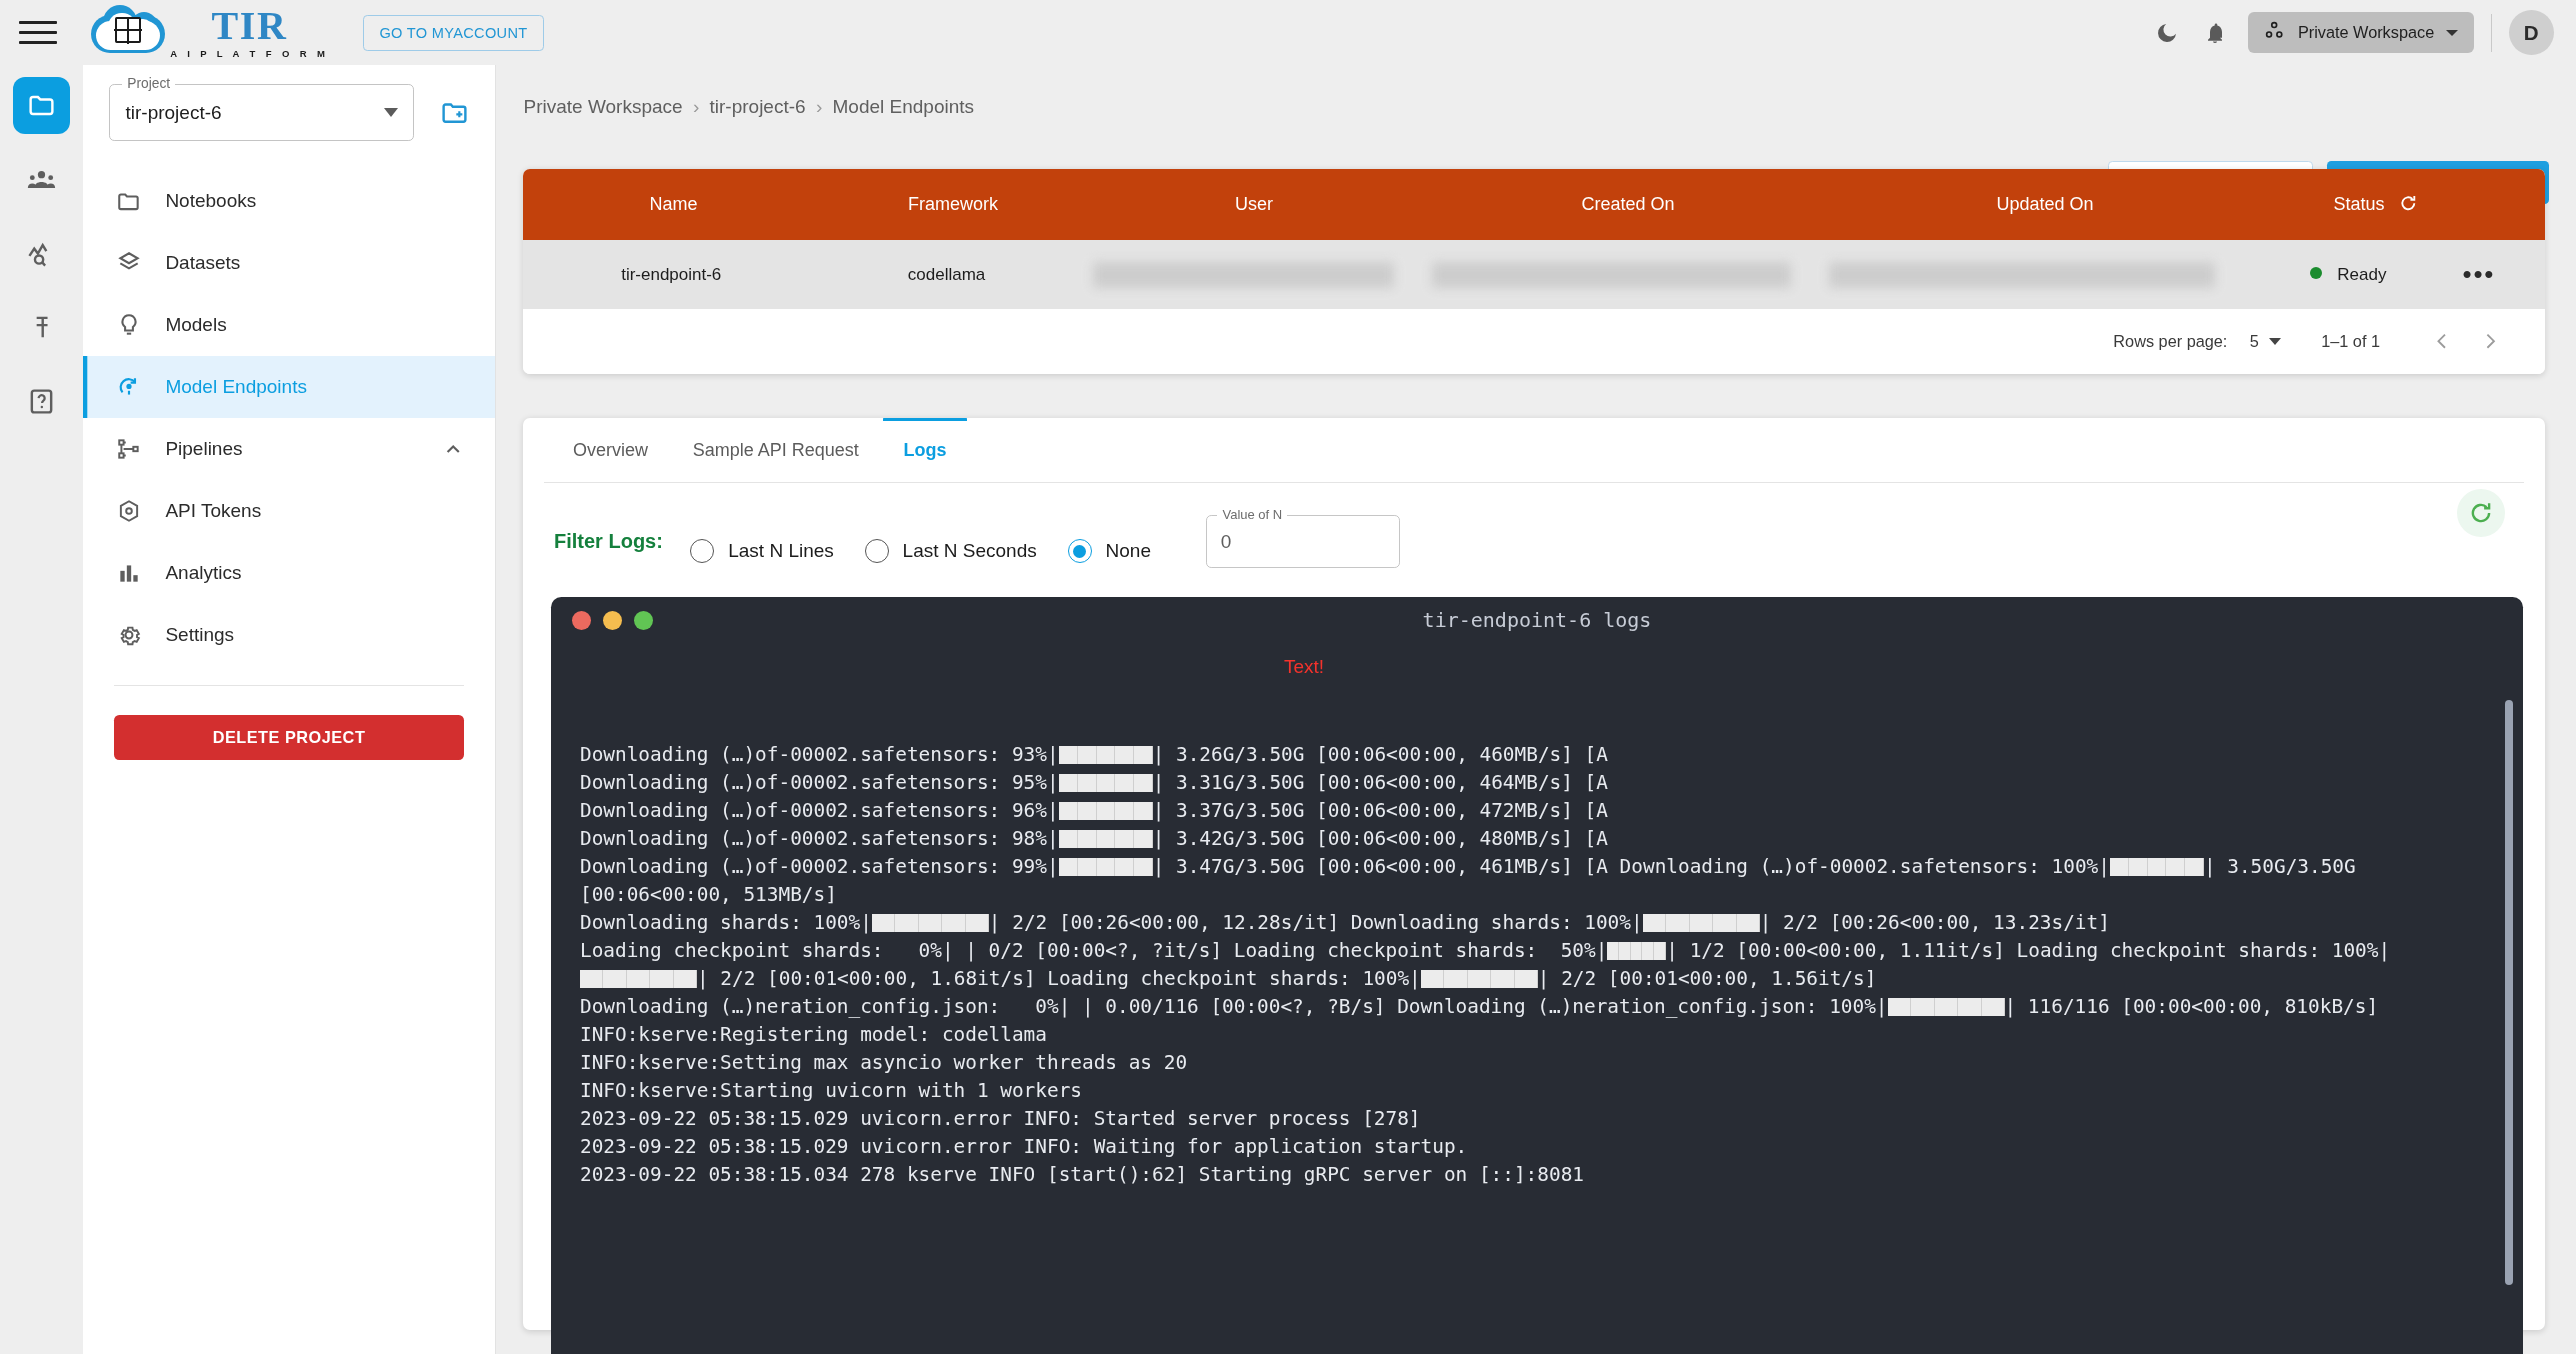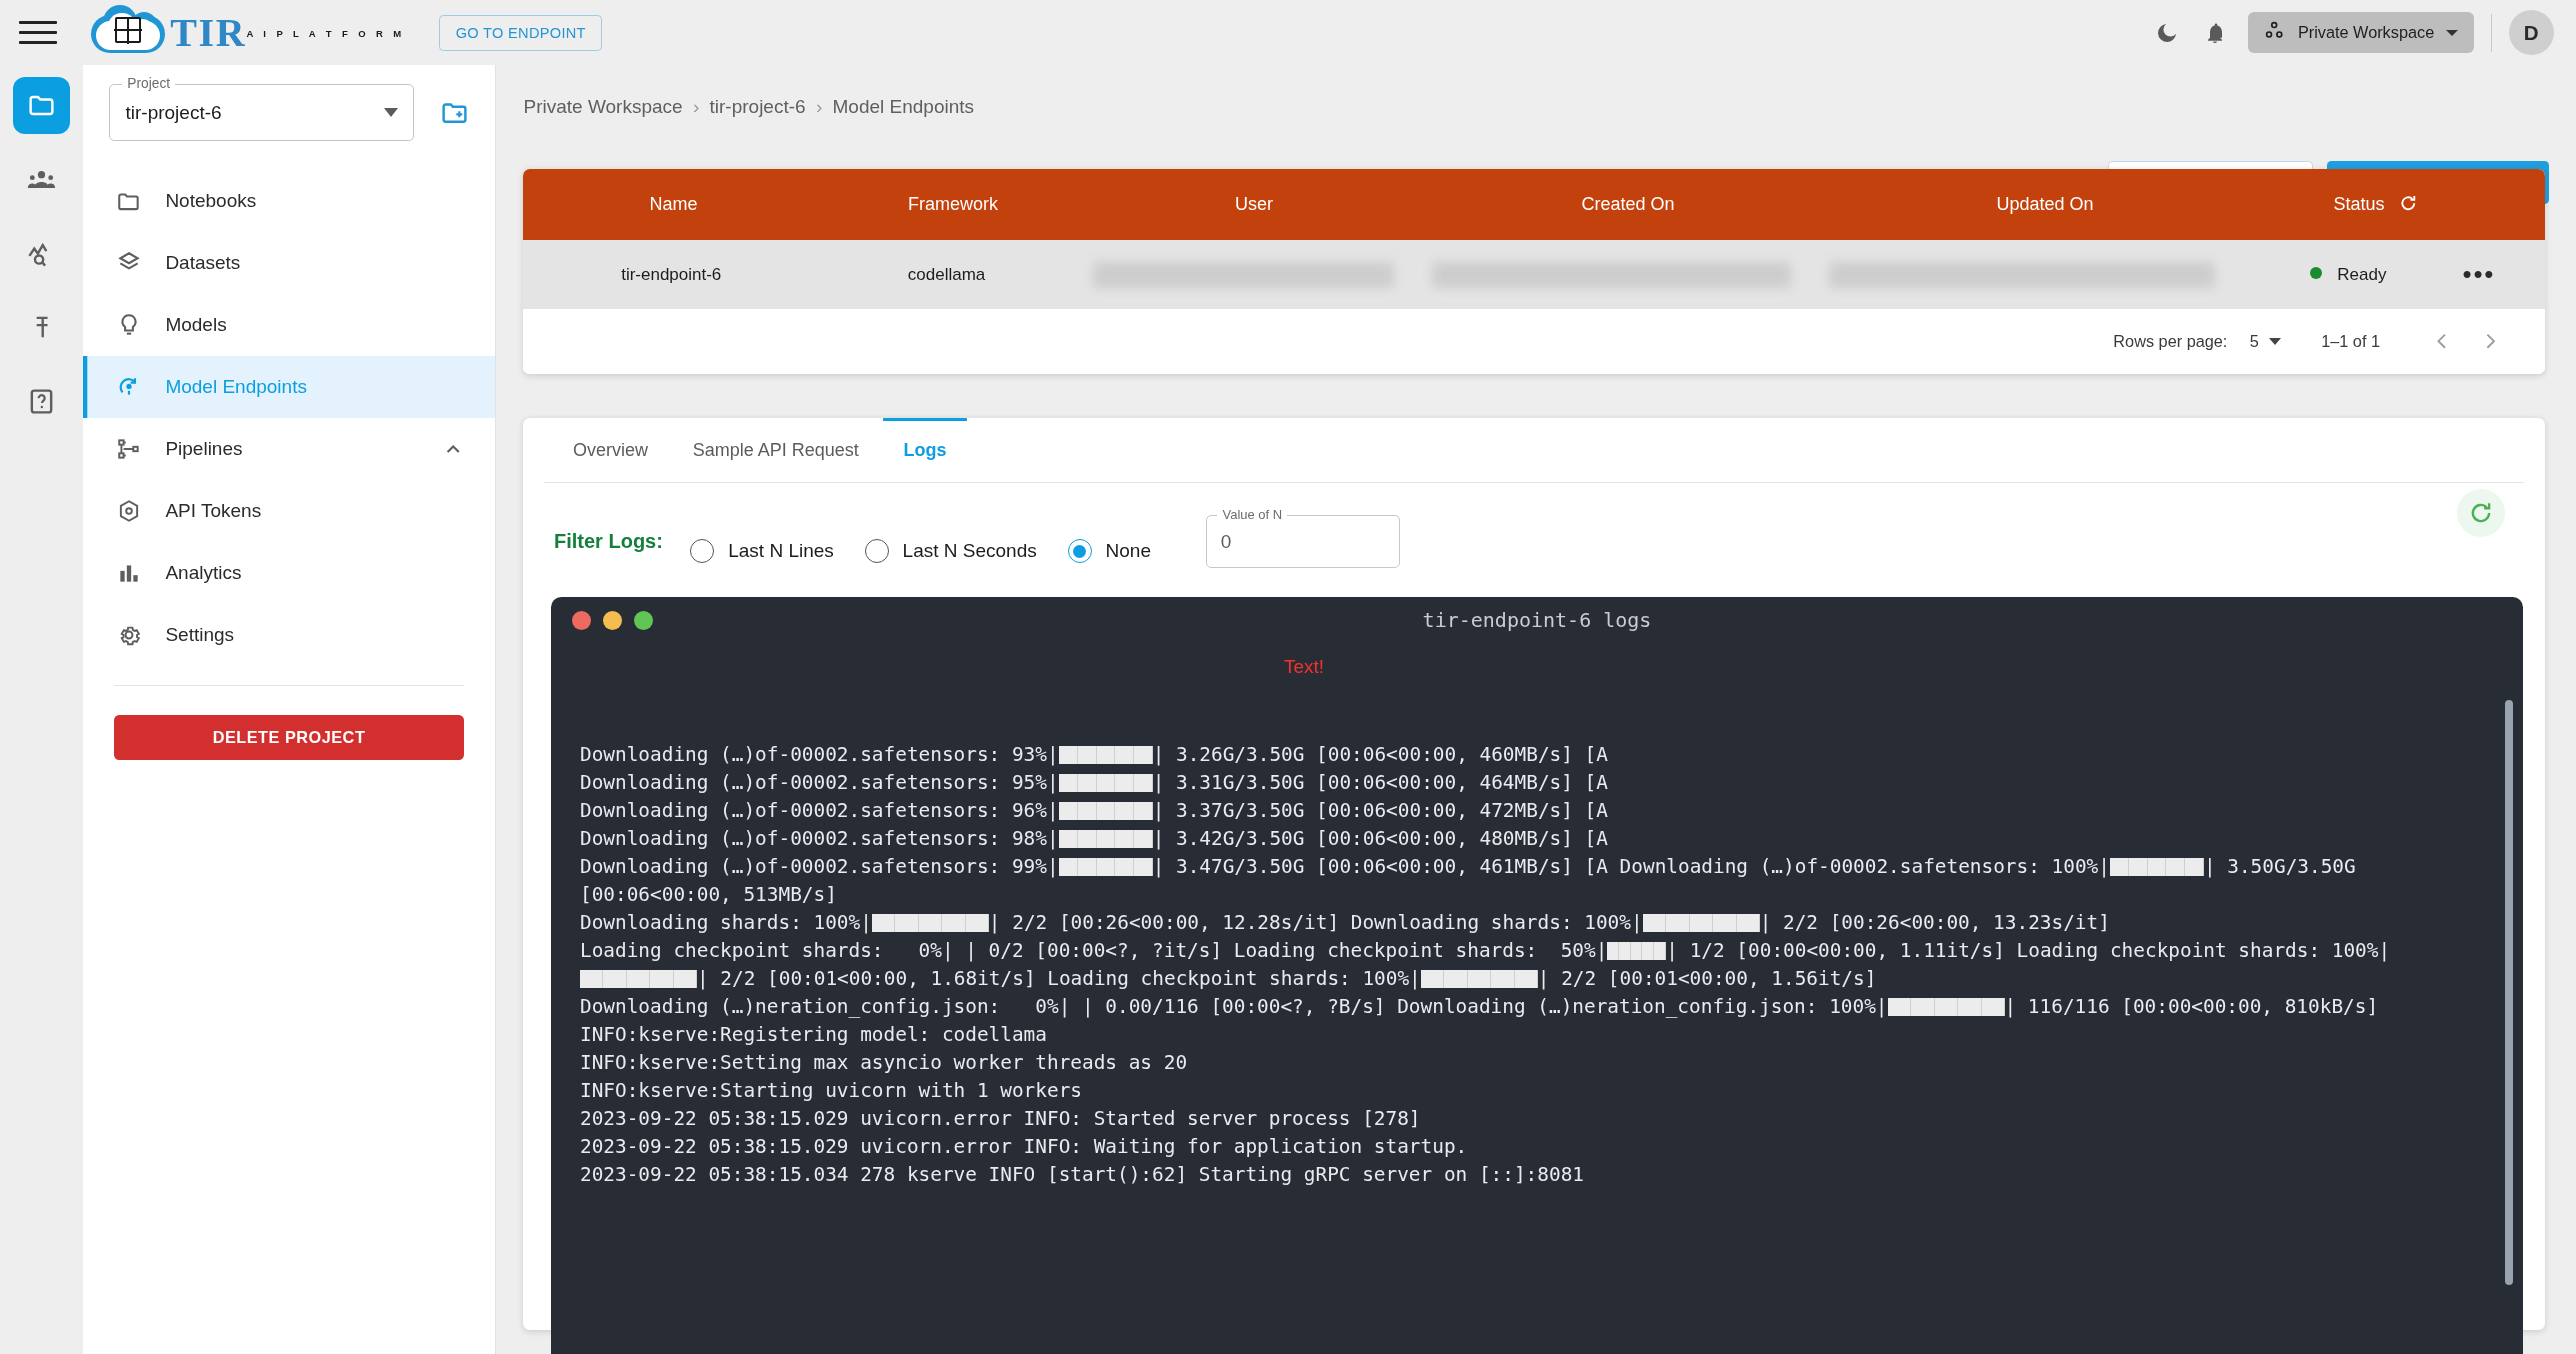--- a/index.html
+++ b/index.html
@@ -48,21 +48,21 @@
   .cloud-inner:after{
     content:""; position:absolute; left:36px; top:-1.7px; width:20.6px; height:20.6px;
     background:#fff; border-radius:50%;
   }
   .grid-glyph{
     position:absolute; z-index:3; left:24px; top:8.6px; width:26px; height:26px;
     border:2.6px solid #1b1b1b; border-radius:1.7px; background:#fff;
   }
   .grid-glyph:before{ content:""; position:absolute; left:9.5px; top:-2.6px; bottom:-2.6px; width:2.6px; background:#1b1b1b;}
   .grid-glyph:after{ content:""; position:absolute; top:9.5px; left:-2.6px; right:-2.6px; height:2.6px; background:#1b1b1b;}
-  .brand-text{ margin-left:5.2px; display:flex; align-items:center; }
+  .brand-text{ margin-left:5.2px; display:flex; flex-direction:column; align-items:center; }
   .brand-tir{
     font-family:"Liberation Serif", serif; font-weight:bold; font-size:40px;
     color:#2f87c5; letter-spacing:1.7px; line-height:1;
   }
   .brand-sub{
     font-size:9.5px; font-weight:bold; letter-spacing:3.9px; color:#1b1b1b; margin-top:2.6px;
   }
   .myaccount-btn{
     margin-left:34px; height:36px; padding:0 15.5px; border:0.9px solid #9ecbe8;
     border-radius:4.3px; background:transparent; color:#2196d4; font-size:14.6px;
@@ -279,21 +279,21 @@
       <div class="cloud"></div>
       <div class="cloud-inner"></div>
       <div class="grid-glyph"></div>
     </div>
     <div class="brand-text">
       <div class="brand-tir">TIR</div>
       <div class="brand-sub">A I   P L A T F O R M</div>
     </div>
   </div>
 
-  <button class="myaccount-btn">GO TO ENDPOINT</button>
+  <button class="myaccount-btn">GO TO MYACCOUNT</button>
 
   <div class="topbar-right">
     <div class="icon-btn">
       <svg width="24" height="24" viewBox="0 0 24 24" fill="currentColor">
           <path d="M21 12.8A9 9 0 1111.2 3a7 7 0 109.8 9.8z"></path>
         </svg>
     </div>
     <div class="icon-btn">
       <svg width="24" height="24" viewBox="0 0 24 24" fill="currentColor">
           <path d="M12 22a2.2 2.2 0 002.1-1.6H9.9A2.2 2.2 0 0012 22zm7-5.3V11c0-3.2-1.8-5.8-4.7-6.5V3.8a1.3 1.3 0 10-2.6 0v.7C8.8 5.2 7 7.8 7 11v5.7l-2 2v1h14v-1l-2-2z"></path>

